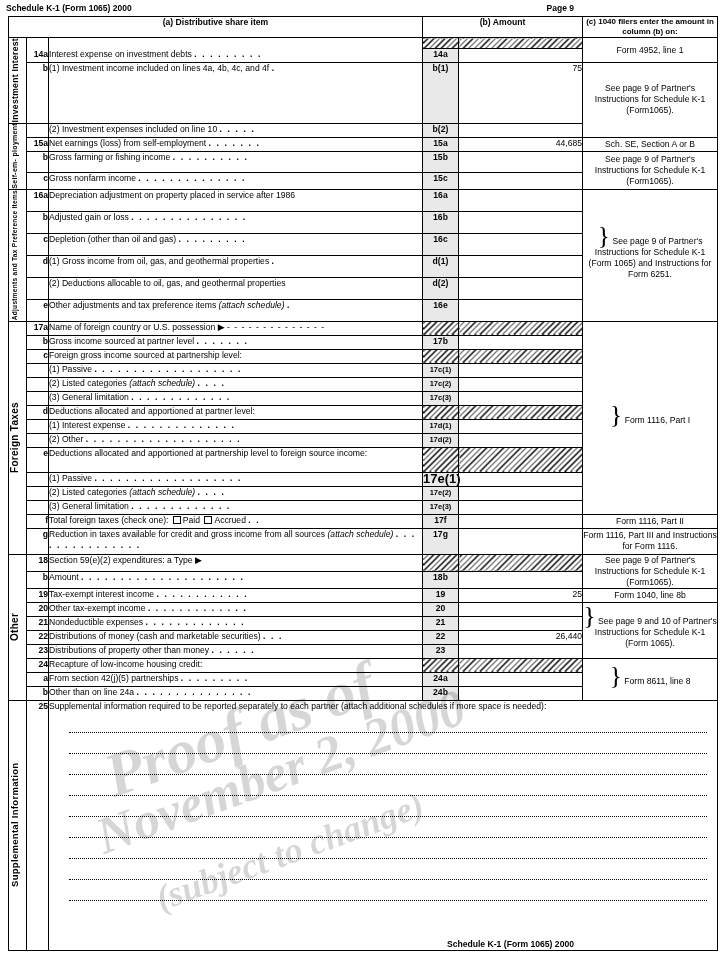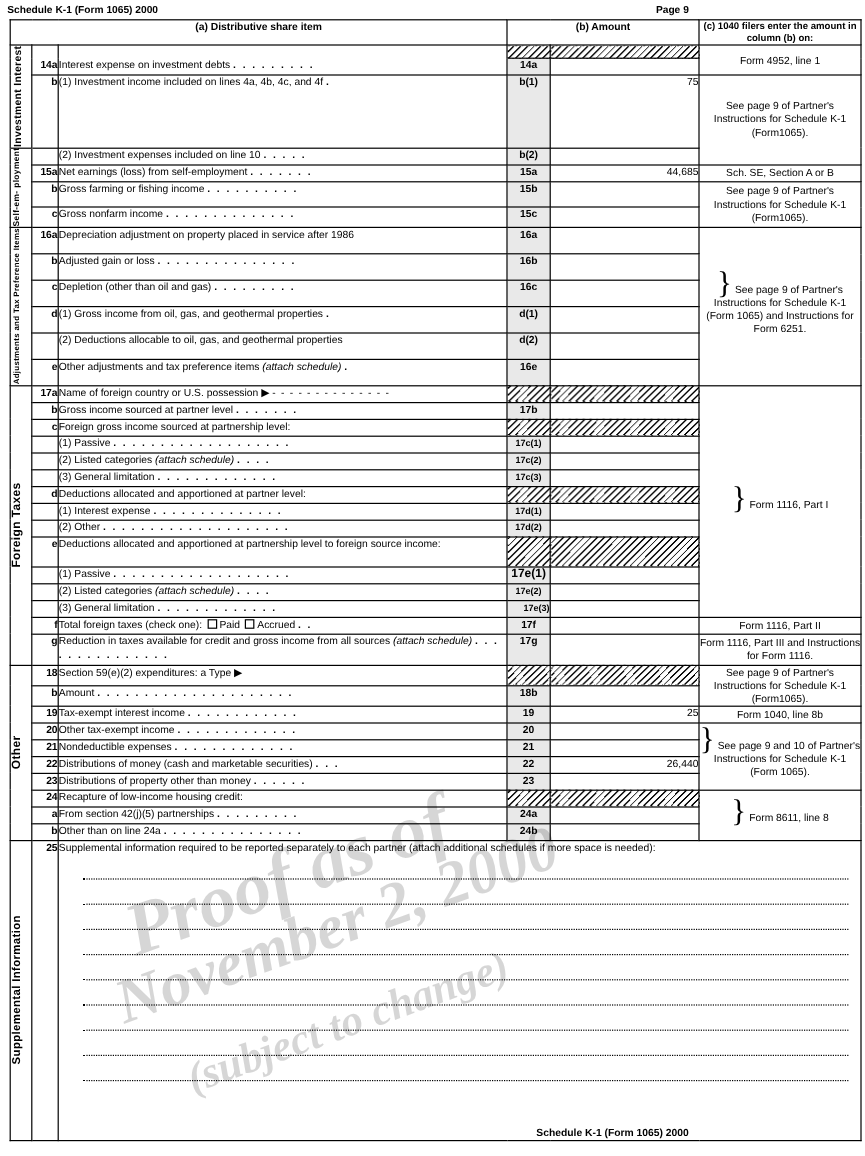--- a/index.html
+++ b/index.html
@@ -420,40 +420,40 @@
         </td>
         <td class="hatch"></td>
         <td class="hatch"></td>
       </tr>
       <tr class="r">
         <td class="rowlabel"></td>
         <td class="desc">
           <span>(1) Passive</span>
           <span class="leader">. . . . . . . . . . . . . . . . . . .</span>
         </td>
-        <td class="boxid" style="font-size:10px;">17e(1)</td>
+        <td class="boxid" style="font-size:13px;">17e(1)</td>
         <td class="amt"></td>
       </tr>
       <tr class="r">
         <td class="rowlabel"></td>
         <td class="desc">
           <span>(2) Listed categories</span>
           <span class="ital">(attach schedule)</span>
           <span class="leader">. . . .</span>
         </td>
         <td class="boxid" style="font-size:7.5px;">17e(2)</td>
         <td class="amt"></td>
       </tr>
       <tr class="r">
         <td class="rowlabel"></td>
         <td class="desc">
           <span>(3) General limitation</span>
           <span class="leader">. . . . . . . . . . . . .</span>
         </td>
-        <td class="boxid" style="font-size:7.5px;text-align:right;">17e(3)</td>
+        <td class="boxid" style="font-size:7.5px;">17e(3)</td>
         <td class="amt"></td>
       </tr>
       <tr class="r">
         <td class="rowlabel">f</td>
         <td class="desc">
           <span>Total foreign taxes (check one):</span>
           <span class="cbx"></span><span>Paid</span>
           <span class="cbx"></span><span>Accrued</span>
           <span class="leader">. .</span>
         </td>

